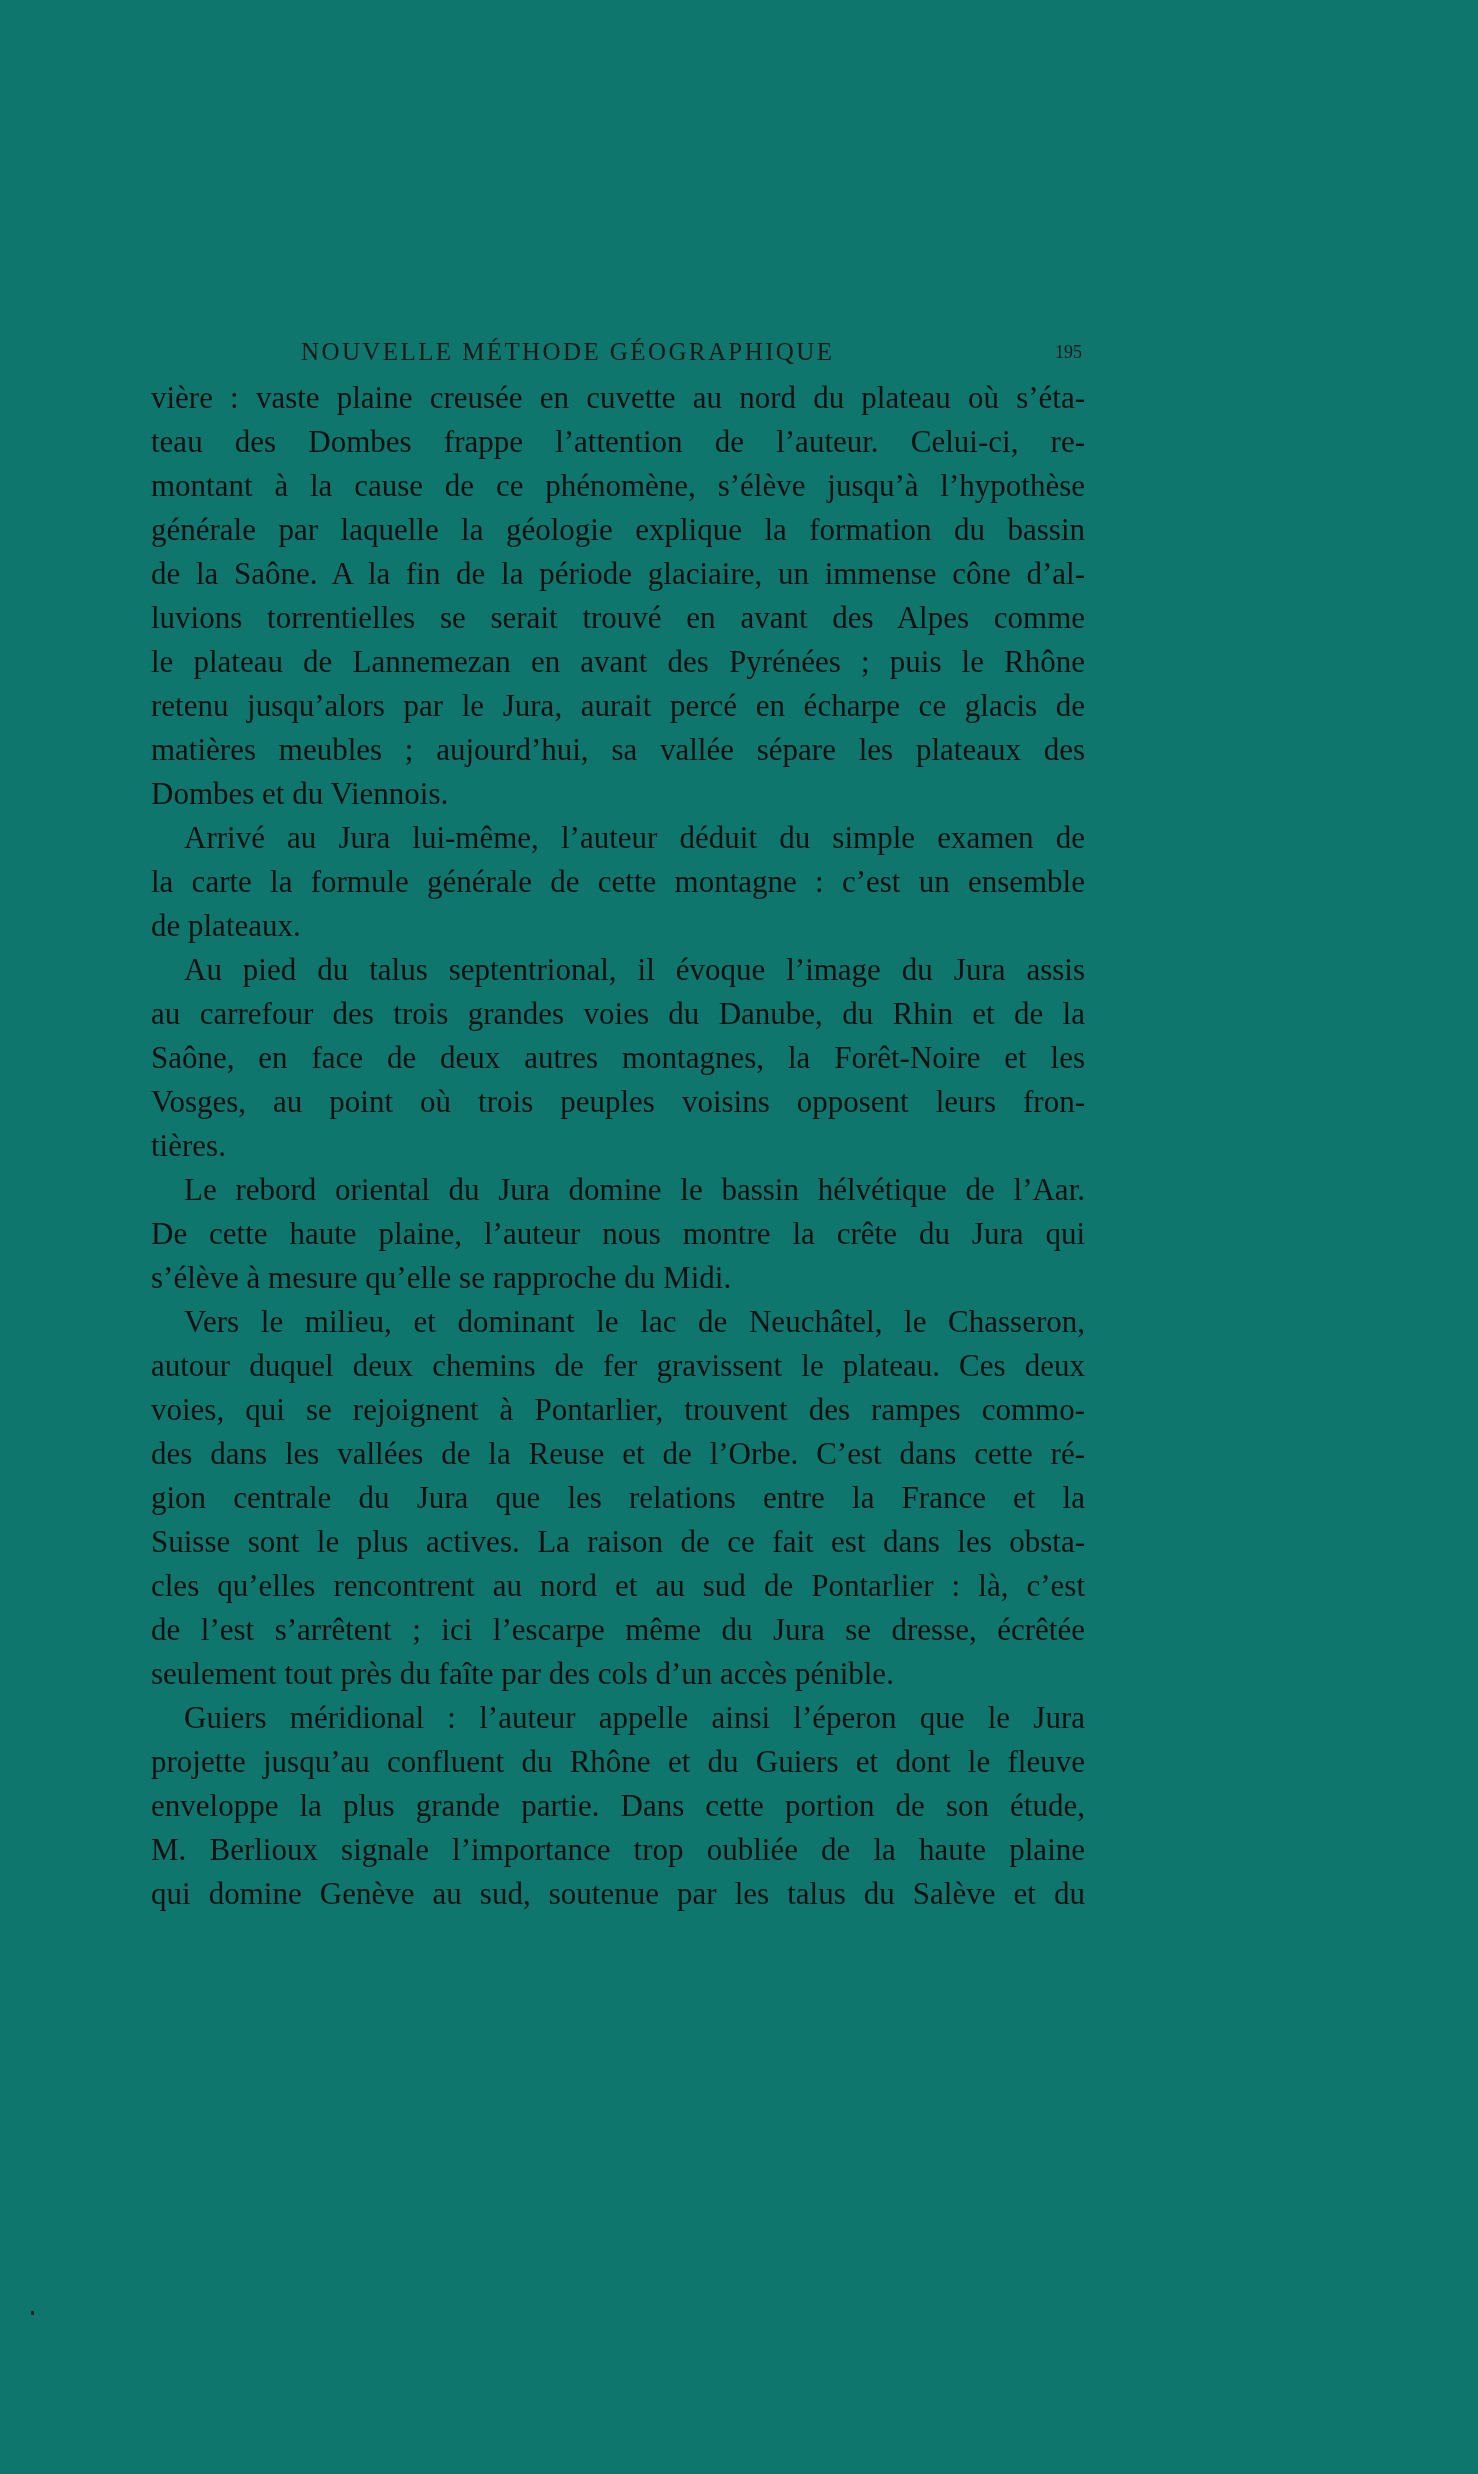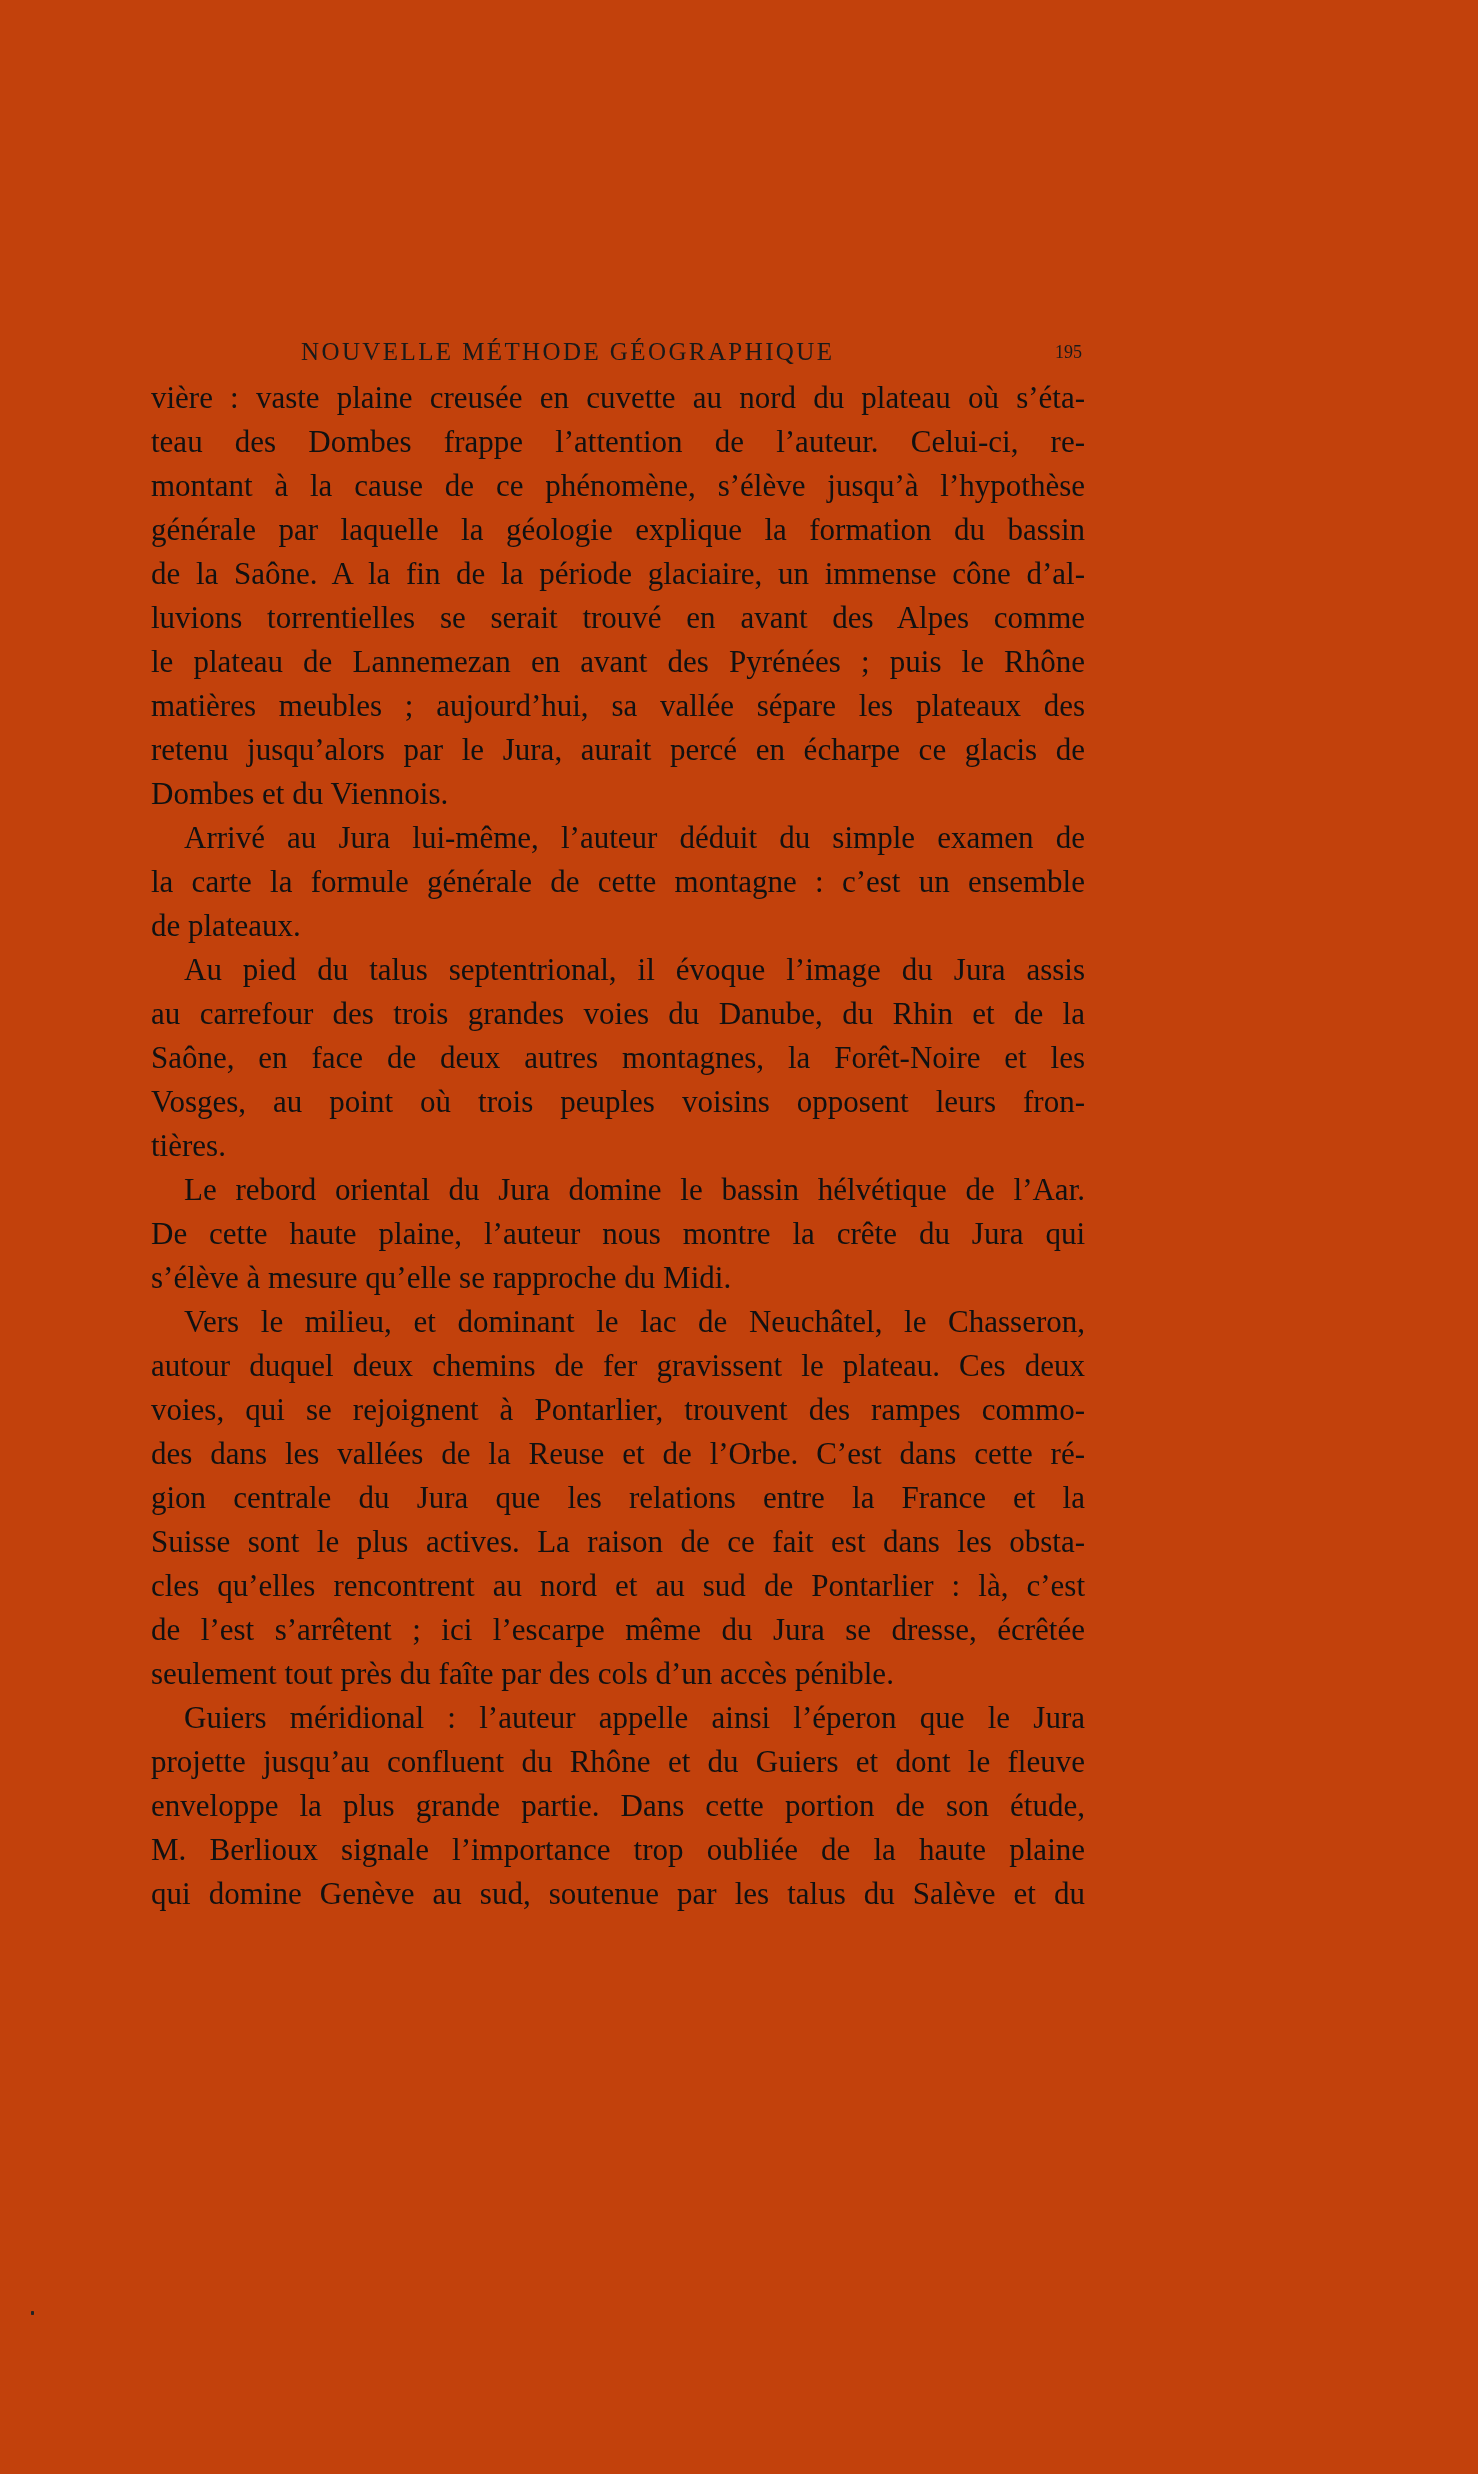--- a/index.html
+++ b/index.html
@@ -1,17 +1,17 @@
 <!DOCTYPE html>
 <html style="font-size:12px"><head>
 <meta charset="utf-8">
 <style>
   html, body { margin: 0; padding: 0; background: #ffffff; }
   body { width: 1478px; height: 2475px; position: relative; overflow: hidden; }
-  .page { position: absolute; left: 0; top: 0; width: 1478px; height: 2475px; background: #c2410c; color: #111111; font-family: "Liberation Serif", "DejaVu Serif", serif; }
+  .page { position: absolute; left: 0; top: 0; width: 1478px; height: 2475px; background: #0f766e; color: #111111; font-family: "Liberation Serif", "DejaVu Serif", serif; }
   .running-head { position: absolute; left: 301px; top: 333px; width: 781px; height: 38px; }
   .running-title { position: absolute; left: 0; top: 0; font-size: 25px; letter-spacing: 2.4px; white-space: nowrap; line-height: 38px; color: #1a1a1a; }
   .page-number { position: absolute; right: 0; top: 0; font-size: 18px; line-height: 38px; color: #1a1a1a; }
   .body-text { position: absolute; left: 151px; top: 376px; width: 934px; }
   .line { display: block; height: 44px; line-height: 44px; font-size: 31px; white-space: nowrap; text-align: justify; text-align-last: justify; }
   .line.last { text-align-last: left; }
   .line.indent { text-indent: 33px; }
   .speck { position: absolute; width: 3px; height: 3.8px; background: #222; border-radius: 0.8px; }
 </style>
 </head>
@@ -26,22 +26,22 @@
 
   <div class="body-text" id="body-text">
       <div class="paragraph">
         <span class="line">vière : vaste plaine creusée en cuvette au nord du plateau où s’éta-</span>
         <span class="line">teau des Dombes frappe l’attention de l’auteur. Celui-ci, re-</span>
         <span class="line">montant à la cause de ce phénomène, s’élève jusqu’à l’hypothèse</span>
         <span class="line">générale par laquelle la géologie explique la formation du bassin</span>
         <span class="line">de la Saône. A la fin de la période glaciaire, un immense cône d’al-</span>
         <span class="line">luvions torrentielles se serait trouvé en avant des Alpes comme</span>
         <span class="line">le plateau de Lannemezan en avant des Pyrénées ; puis le Rhône</span>
+        <span class="line">retenu jusqu’alors par le Jura, aurait percé en écharpe ce glacis de</span>
         <span class="line">matières meubles ; aujourd’hui, sa vallée sépare les plateaux des</span>
-        <span class="line">retenu jusqu’alors par le Jura, aurait percé en écharpe ce glacis de</span>
         <span class="line last">Dombes et du Viennois.</span>
       </div>
       <div class="paragraph">
         <span class="line indent">Arrivé au Jura lui-même, l’auteur déduit du simple examen de</span>
         <span class="line">la carte la formule générale de cette montagne : c’est un ensemble</span>
         <span class="line last">de plateaux.</span>
       </div>
       <div class="paragraph">
         <span class="line indent">Au pied du talus septentrional, il évoque l’image du Jura assis</span>
         <span class="line">au carrefour des trois grandes voies du Danube, du Rhin et de la</span>

